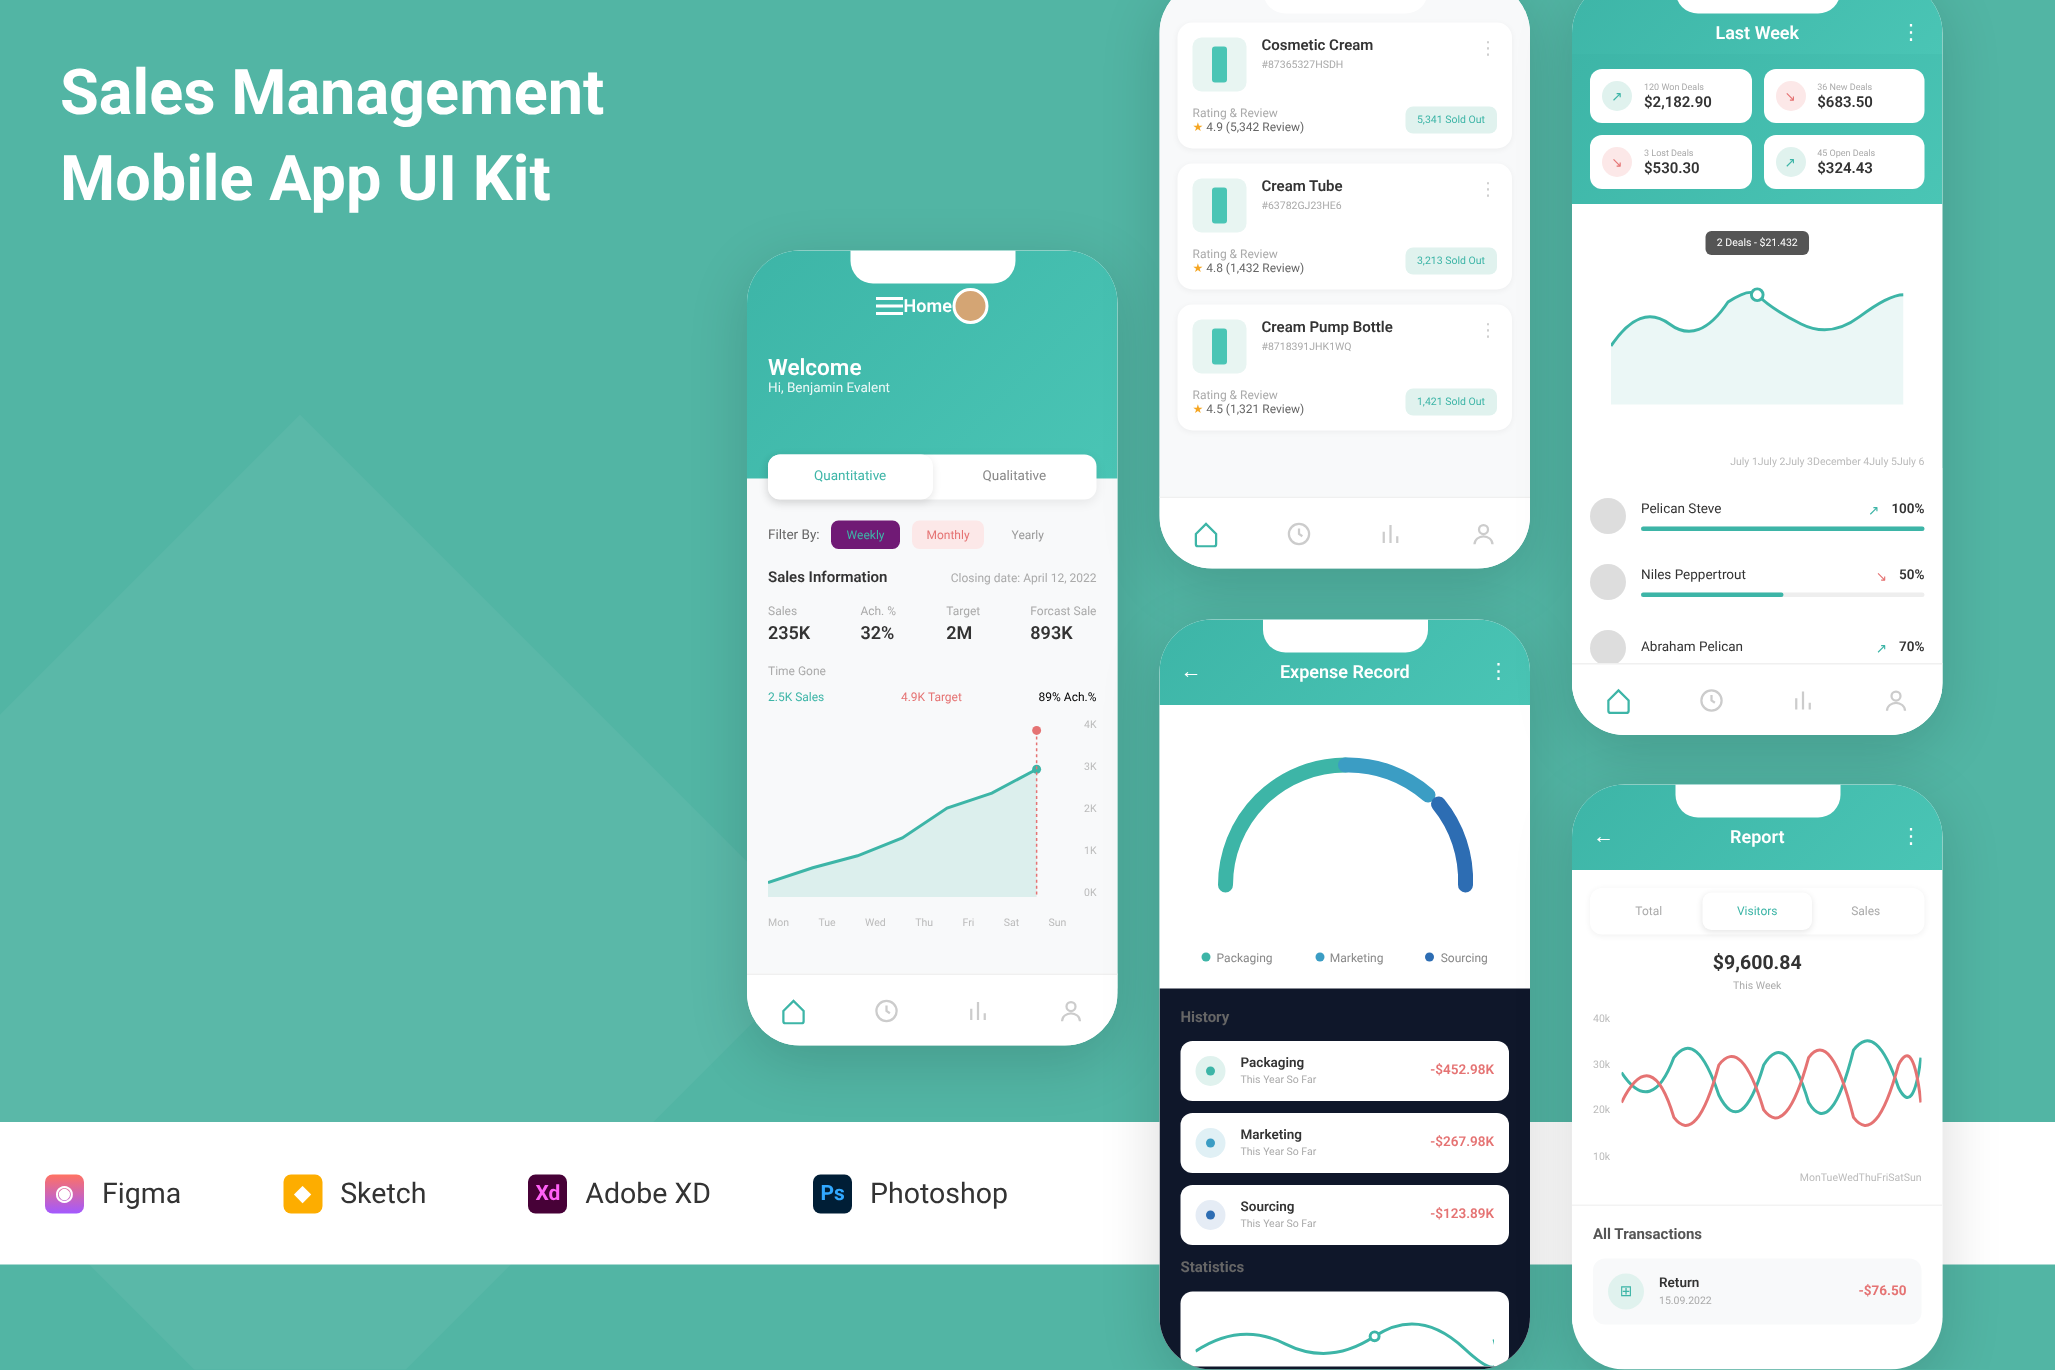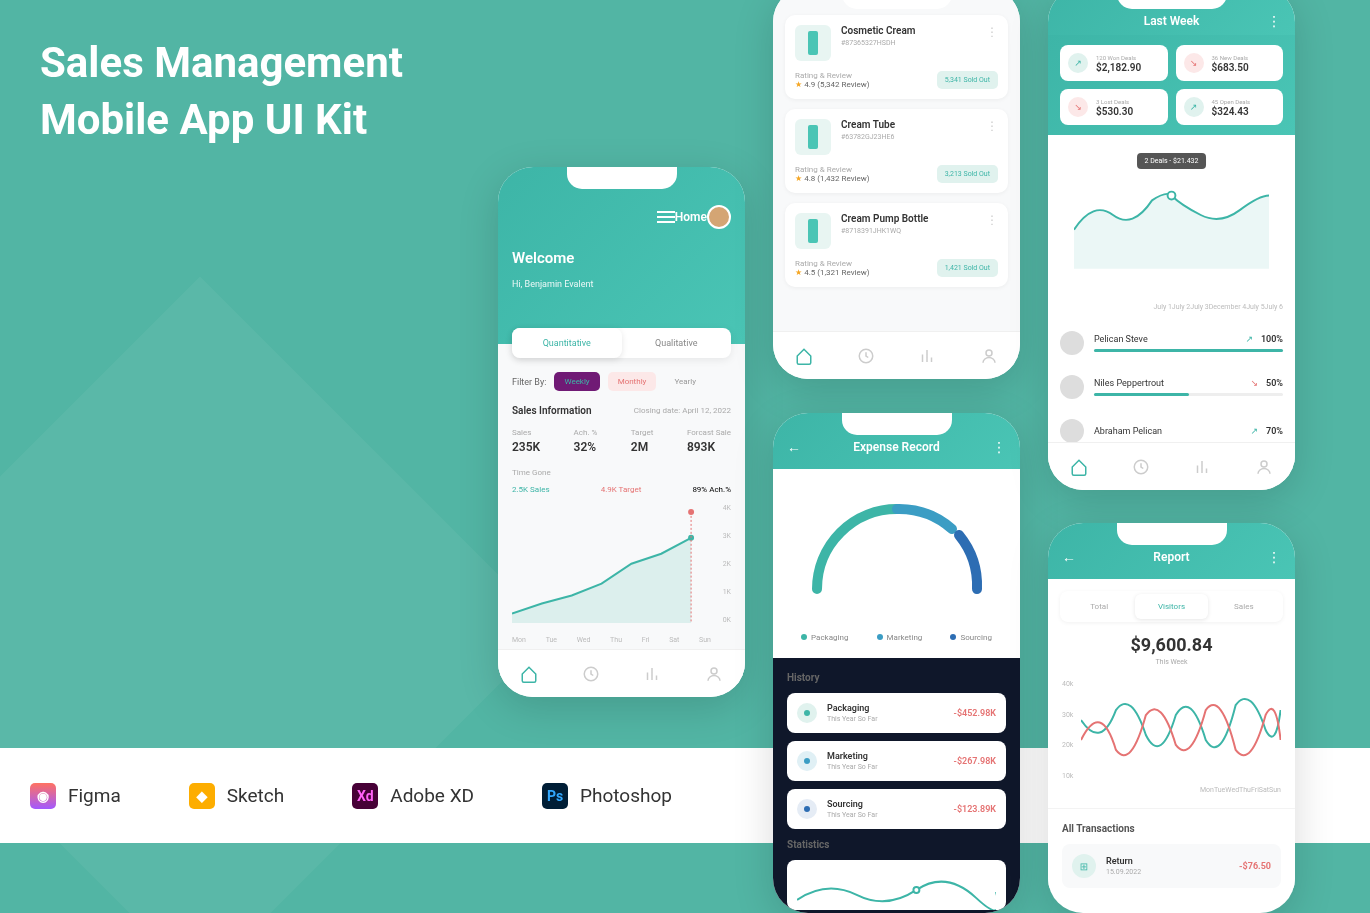--- a/index.html
+++ b/index.html
@@ -10,27 +10,27 @@
 .tool{display:flex;align-items:center;gap:12px;font-size:19px;color:#333}
 .tool-icon{width:26px;height:26px;border-radius:5px;display:flex;align-items:center;justify-content:center;font-size:14px;font-weight:bold}
 .phone{position:absolute;background:#fff;border-radius:35px;box-shadow:0 10px 40px rgba(0,0,0,0.15);overflow:hidden}
 .phone::before{content:'';position:absolute;top:0;left:50%;transform:translateX(-50%);width:110px;height:22px;background:#fff;border-radius:0 0 15px 15px;z-index:10}
 .p1{left:498px;top:167px;width:247px;height:530px}
 .p2{left:773px;top:-13px;width:247px;height:392px}
 .p3{left:773px;top:413px;width:247px;height:500px}
 .p4{left:1048px;top:-13px;width:247px;height:503px}
 .p5{left:1048px;top:523px;width:247px;height:390px}
 .hdr{background:linear-gradient(135deg,#3db5a7,#4ac5b5);color:#fff;padding:18px 14px 55px;position:relative}
-.hdr-top{display:flex;align-items:center;justify-content:flex-end;margin-top:20px}
+.hdr-top{display:flex;align-items:center;justify-content:center;margin-top:7px}
 .menu-icon{width:18px;cursor:pointer}
 .menu-icon span{display:block;height:2px;background:#fff;margin:3px 0}
 .avatar{width:24px;height:24px;border-radius:50%;background:#d4a574;border:2px solid #fff}
 .welcome{margin-top:20px}
 .welcome h3{font-size:15px;font-weight:600}
-.welcome p{font-size:9px;margin-top:12px;opacity:0.9}
+.welcome p{font-size:9px;margin-top:0;opacity:0.9}
 .tab-pills{position:absolute;bottom:-14px;left:14px;right:14px;background:#fff;border-radius:8px;display:flex;box-shadow:0 2px 8px rgba(0,0,0,0.08)}
 .pill{flex:1;text-align:center;padding:10px 0;font-size:9px;color:#888;border-radius:8px;cursor:pointer}
 .pill.active{color:#3db5a7;background:#fff;box-shadow:0 2px 6px rgba(0,0,0,0.1)}
 .body{padding:28px 14px 10px;background:#f8f9fa;height:calc(100% - 190px);overflow:hidden}
 .filter-row{display:flex;align-items:center;font-size:9px;gap:8px;color:#666}
 .fchip{padding:5px 10px;border-radius:5px;font-size:8px;cursor:pointer}
 .fchip.teal{background:#701a75;color:#3db5a7}
 .fchip.red{background:#fce8e8;color:#e57373}
 .fchip.gray{color:#999}
 .section-row{display:flex;justify-content:space-between;align-items:center;margin-top:14px;font-size:10px}
@@ -97,21 +97,21 @@
 .person-name{font-size:9px;color:#333;flex:1}
 .arrow-up{color:#3db5a7;font-size:9px}
 .arrow-dn{color:#e57373;font-size:9px}
 .pct{font-size:9px;font-weight:600;color:#333}
 .pbar{height:3px;background:#eee;border-radius:2px;margin-top:5px}
 .pbar-fill{height:100%;background:#3db5a7;border-radius:2px}
 .report-tabs{background:#fff;margin:12px;border-radius:8px;display:flex;padding:3px;box-shadow:0 1px 4px rgba(0,0,0,0.06)}
 .rtab{flex:1;text-align:center;padding:8px 0;font-size:8px;color:#aaa;border-radius:6px;cursor:pointer}
 .rtab.active{background:#fff;color:#3db5a7;box-shadow:0 1px 4px rgba(0,0,0,0.1)}
 .report-chart{padding:0 14px;text-align:center}
-.report-value{font-size:18px;font-weight:700;color:#333}
+.report-value{font-size:13px;font-weight:700;color:#333}
 .report-sub{font-size:7px;color:#aaa;margin-top:3px}
 .ry-labels{font-size:7px;color:#bbb}
 .trans-section{padding:14px 14px 0;background:#fff;border-top:1px solid #f3f3f3;margin-top:14px}
 .trans-section h5{font-size:10px;color:#555;margin-bottom:10px}
 .trans-item{background:#f8f9fa;border-radius:8px;padding:10px;display:flex;align-items:center;gap:10px}
 .trans-icn{width:24px;height:24px;border-radius:50%;background:#e0f2ee;color:#3db5a7;display:flex;align-items:center;justify-content:center;font-size:10px}
 .trans-info h6{font-size:9px;font-weight:600;color:#333}
 .trans-info p{font-size:7px;color:#aaa;margin-top:2px}
 .trans-amt{margin-left:auto;font-size:9px;font-weight:700;color:#e57373}
 </style>

